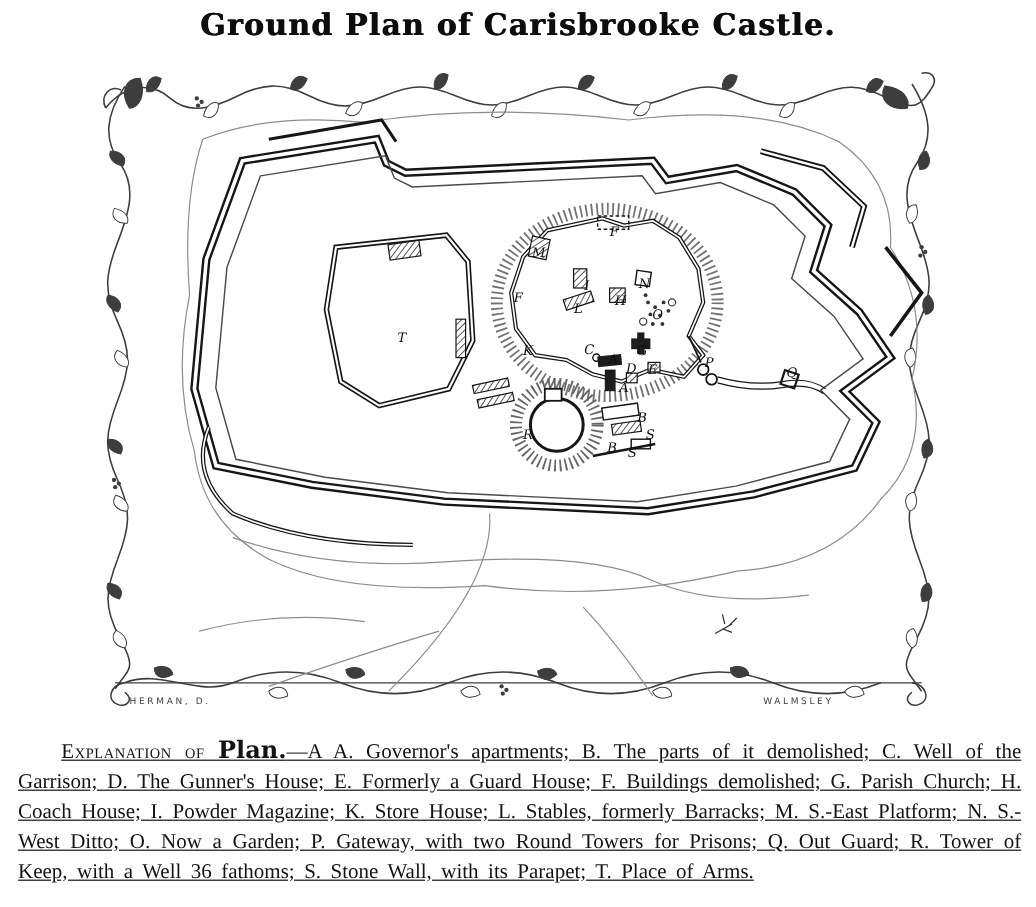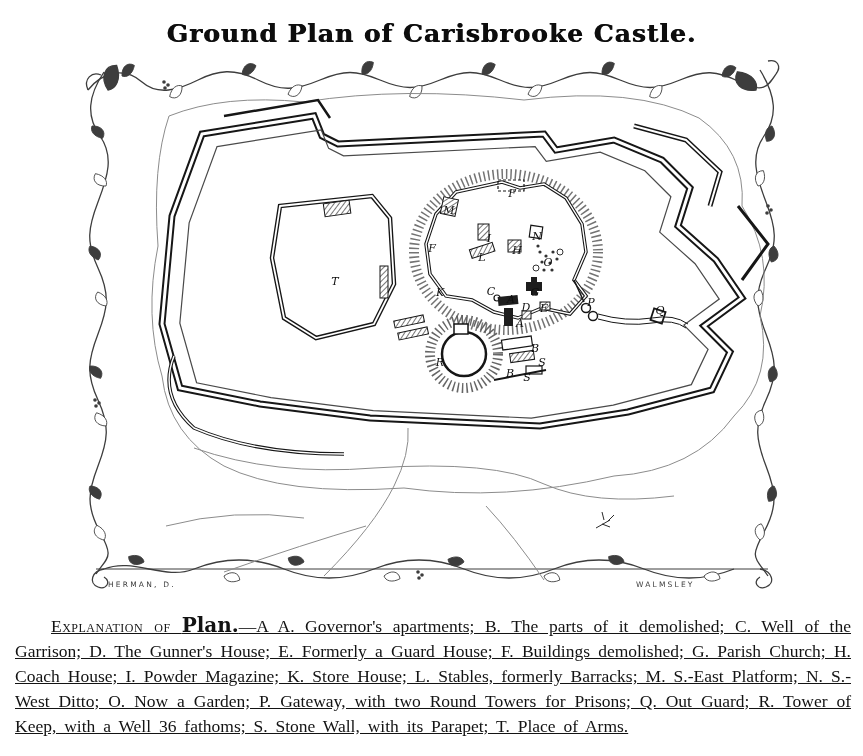--- a/index.html
+++ b/index.html
@@ -1,21 +1,21 @@
 <!DOCTYPE html>
 <html><head>
 <meta charset="utf-8">
 <style>
   html,body{margin:0;padding:0;}
   body{
     width:863px;height:756px;background:#ffffff;position:relative;
     font-family:"Liberation Serif",serif;color:#111;overflow:hidden;
   }
   .title{
-    position:absolute;top:6px;left:0;right:0;margin:13px;text-align:center;
+    position:absolute;top:6px;left:0;right:0;margin:0;text-align:center;
     font-family:"DejaVu Serif",serif;font-weight:bold;font-size:25px;
     letter-spacing:1px;color:#0d0d0d;text-shadow:0.6px 0 0 #0d0d0d;
   }
   .plate{position:absolute;left:74px;top:56px;width:716px;height:540px;}
   .plate svg{display:block;}
   .map-label{
     font-family:"DejaVu Serif",serif;font-style:italic;font-size:11px;
     fill:#0e0e0e;text-anchor:middle;
   }
   .sig{

